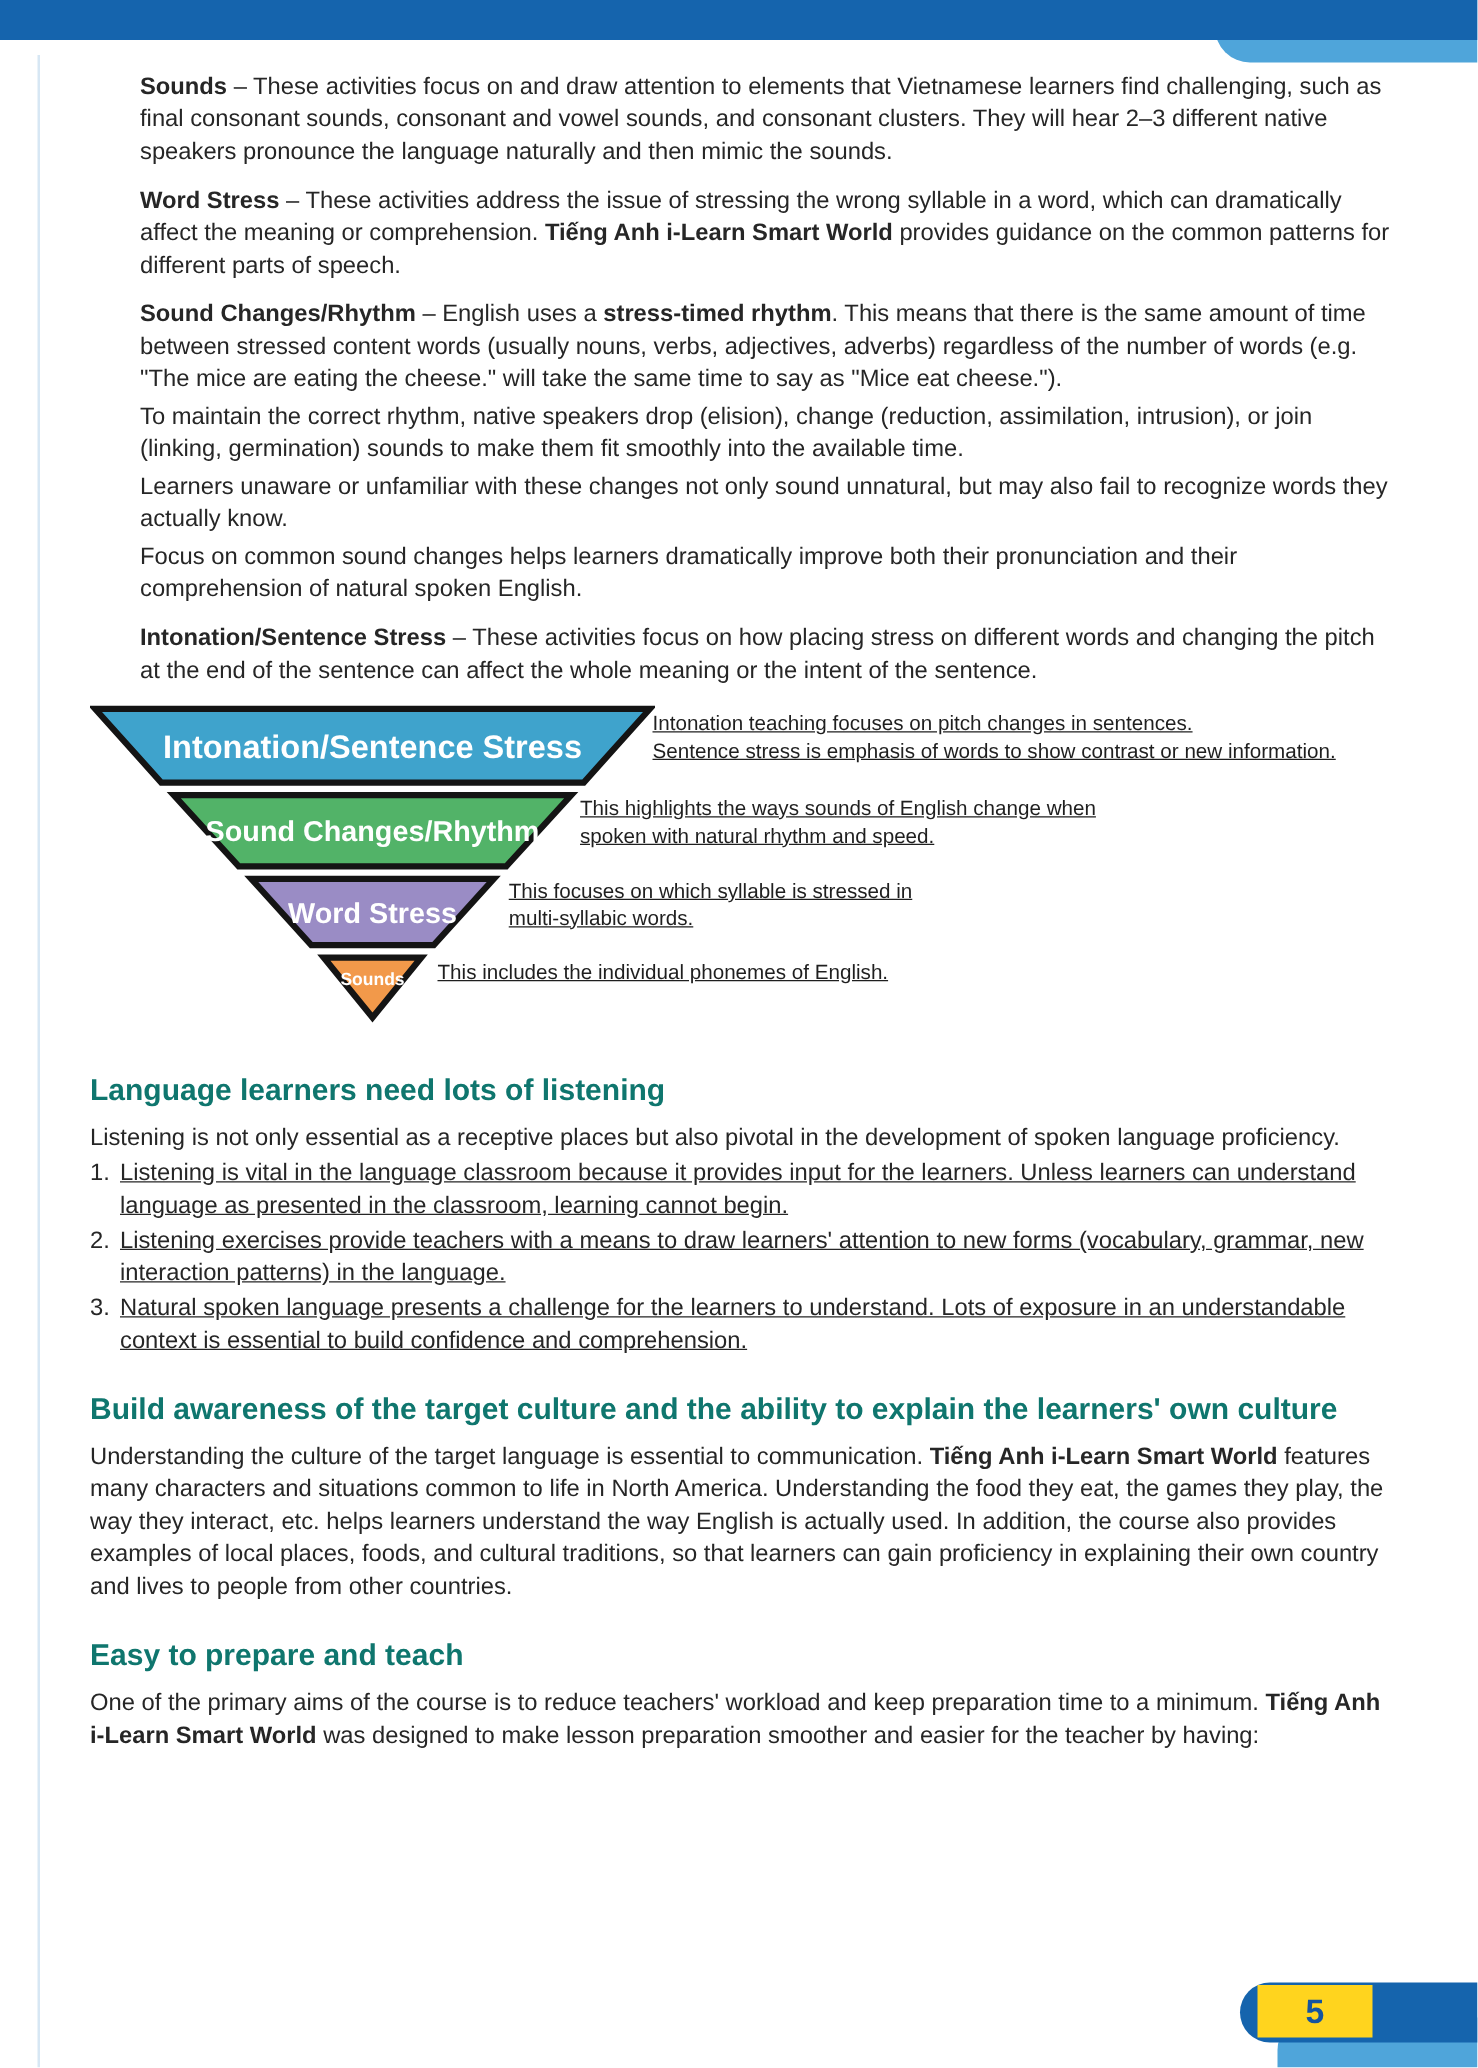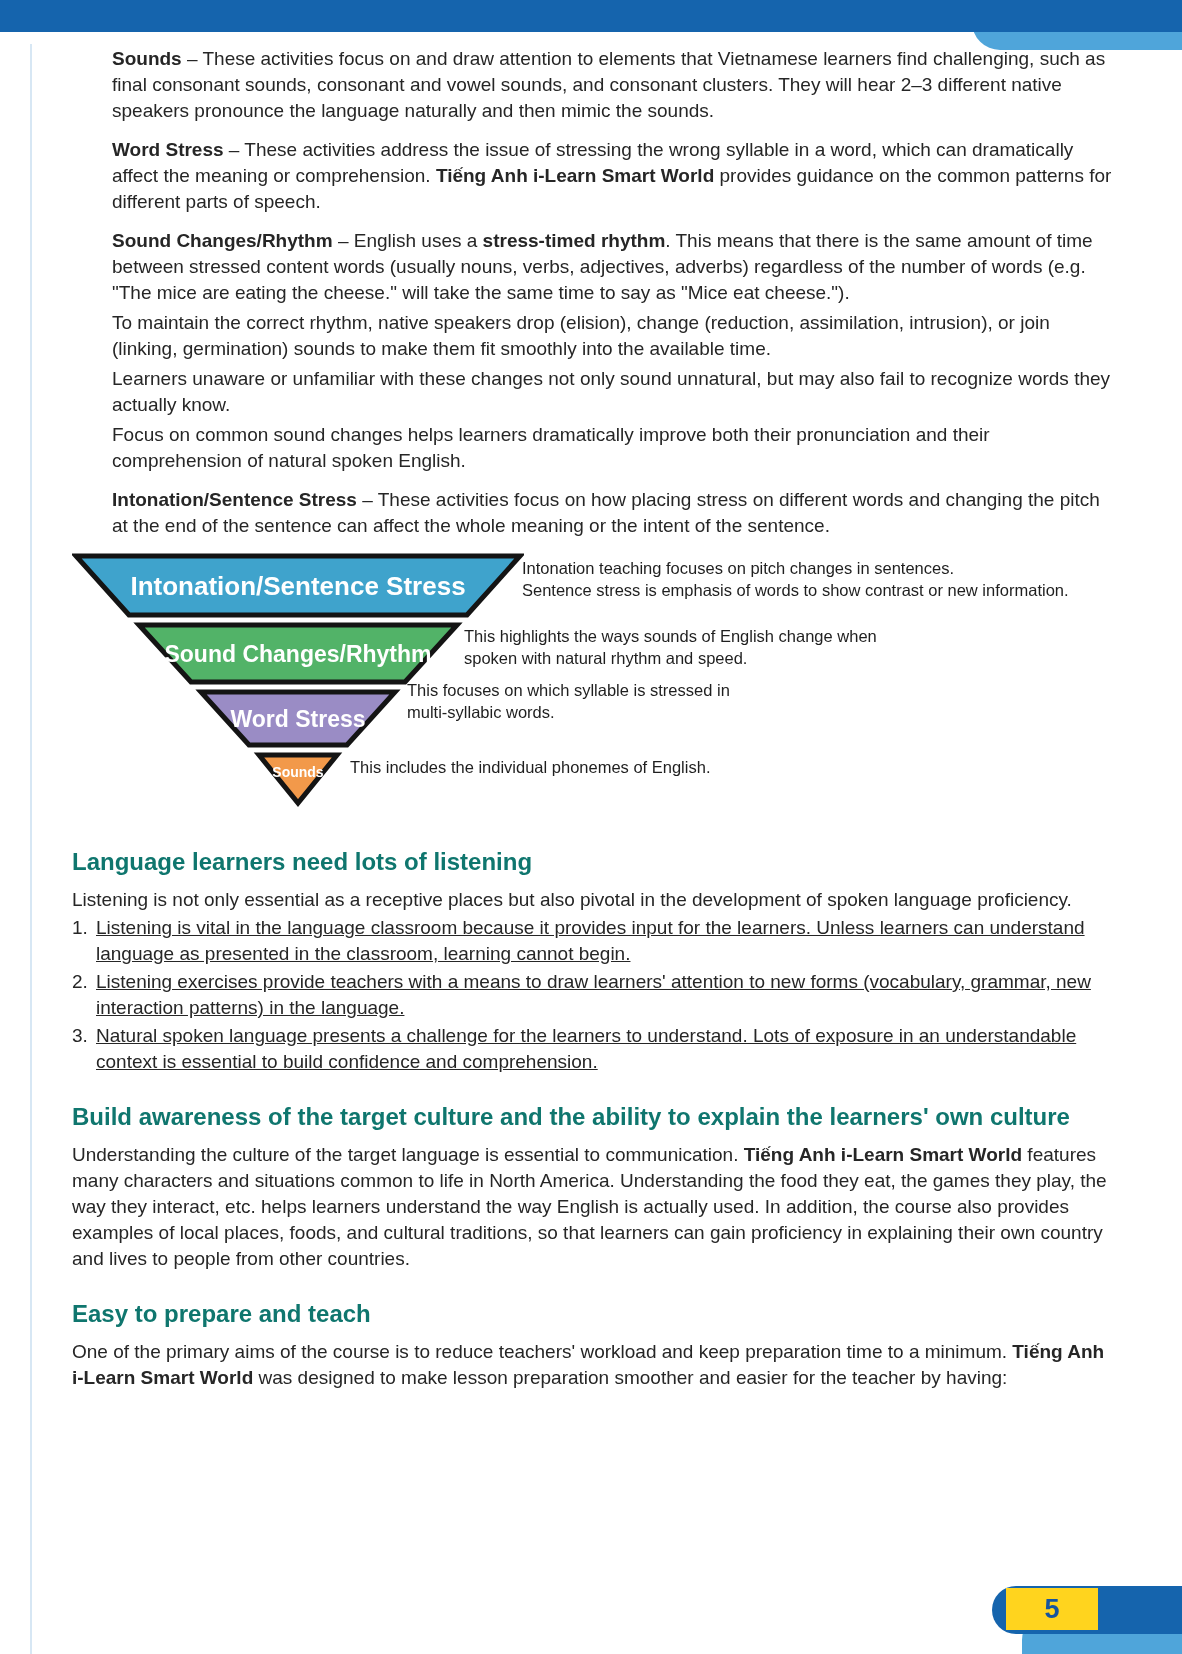--- a/index.html
+++ b/index.html
@@ -9,21 +9,21 @@
   
   .top-light { position:absolute; top:0; right:0; width:210px; height:50px; background:#4fa5da; border-bottom-left-radius:28px; z-index:1; }
   .top-dark  { position:absolute; top:0; left:0; width:100%; height:32px; background:#1564ad; z-index:2; }
   .left-rule { position:absolute; left:30px; top:44px; bottom:0; width:2px; background:#d7e7f4; z-index:0; }
   .bottom-light { position:absolute; right:0; bottom:0; width:160px; height:40px; background:#4fa5da; border-top-left-radius:26px; z-index:1; }
   .bottom-dark  { position:absolute; right:0; bottom:20px; width:190px; height:48px; background:#1564ad; border-top-left-radius:24px; border-bottom-left-radius:24px; z-index:2; }
   .page-num-box { position:absolute; right:84px; bottom:24px; width:92px; height:42px; background:#ffd41e; color:#15549f;
                   display:flex; align-items:center; justify-content:center; font-size:27px; font-weight:700; z-index:3; }
 
   
-  .content { position:relative; z-index:4; padding:46px 70px 0 72px; color:#262626; font-size:19px; line-height:26px; }
+  .content { position:relative; z-index:4; padding:46px 70px 0 72px; color:#262626; font-size:19px; line-height:26px;margin-top:11px; }
   .intro { padding-left:40px; }
   .para { margin-bottom:13px; }
   .para.tight { margin-bottom:4px; }
   b { font-weight:700; }
 
   h2 { font-size:24px; line-height:31px; font-weight:700; color:#0f766e; margin:26px 0 10px 0; }
   h2.justify { text-align:justify; }
   .body-para { margin-bottom:2px; }
 
   .num-list { list-style:none; margin:2px 0 2px 0; }
@@ -32,24 +32,24 @@
   .list-item .item-text { flex:1;text-decoration:underline; }
 
   
   .diagram { position:relative; height:268px; margin:4px 0 2px 0; }
   .pyramid-svg { position:absolute; left:0; top:0; }
   .pyl { fill:#ffffff; font-weight:700; text-anchor:middle; font-family:"Liberation Sans", sans-serif; }
   .pyl-0 { font-size:26px; }
   .pyl-1 { font-size:23px; }
   .pyl-2 { font-size:23px; }
   .pyl-3 { font-size:14px; }
-  .note { position:absolute; font-size:16.5px; line-height:21.5px; color:#1f1f1f; white-space:pre-line; }
+  .note { position:absolute; font-size:16.5px; line-height:21.5px; color:#1f1f1f; white-space:pre-line;text-decoration:underline; }
   .note-0 { left:450px; top:6px;   width:590px; }
   .note-1 { left:392px; top:74px;  width:480px; }
-  .note-2 { left:335px; top:128px; width:400px; }
+  .note-2 { left:335px; top:140px; width:400px; }
   .note-3 { left:278px; top:205px; width:420px; }
 </style>
 </head>
 <body>
 
 <div class="page">
 
   <div class="top-light"></div>
   <div class="top-dark"></div>
   <div class="left-rule"></div>

